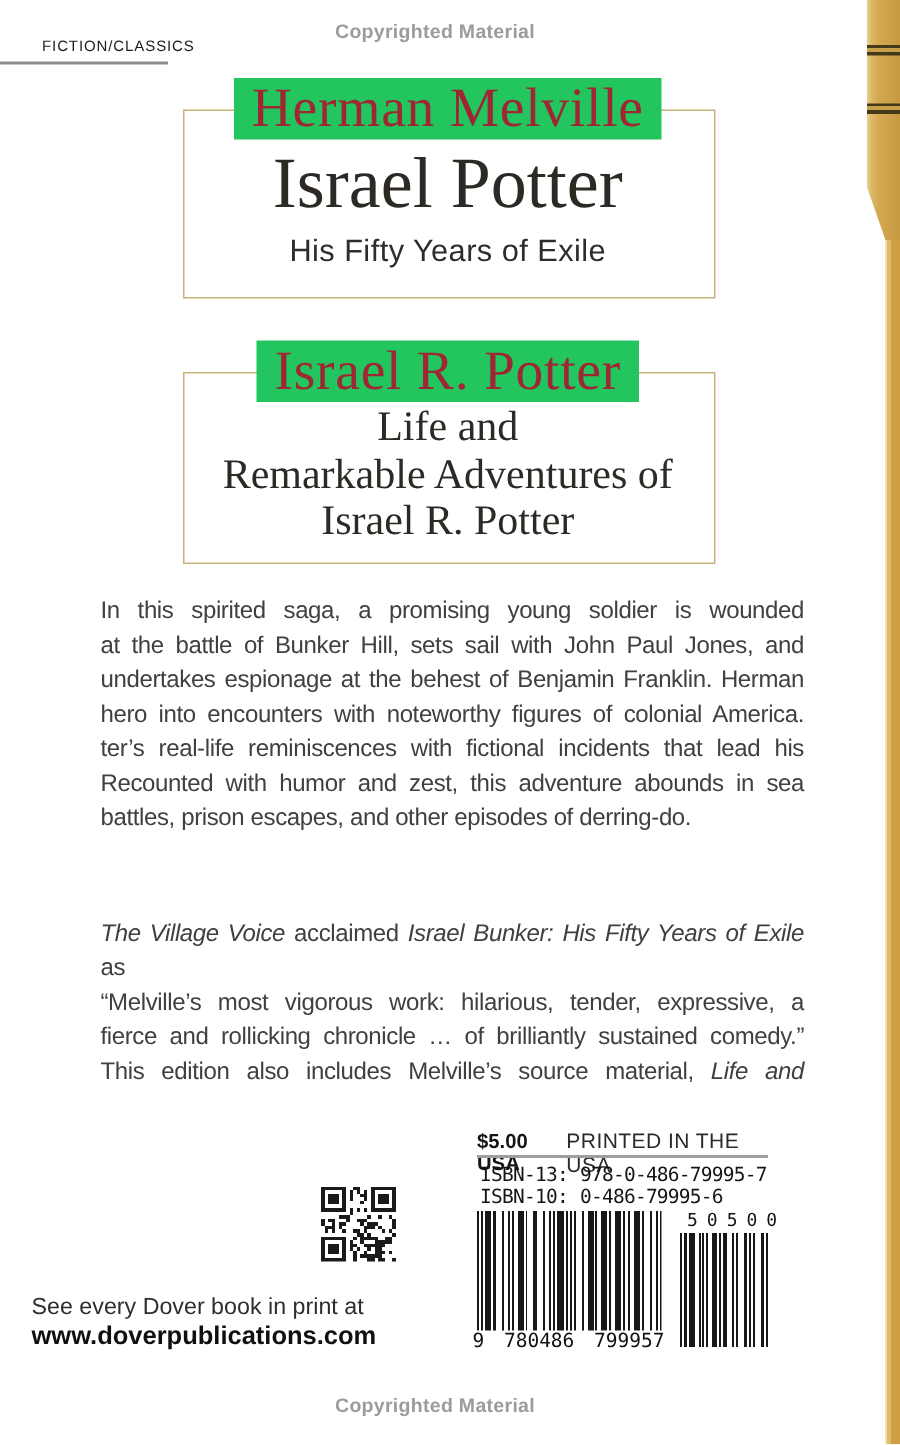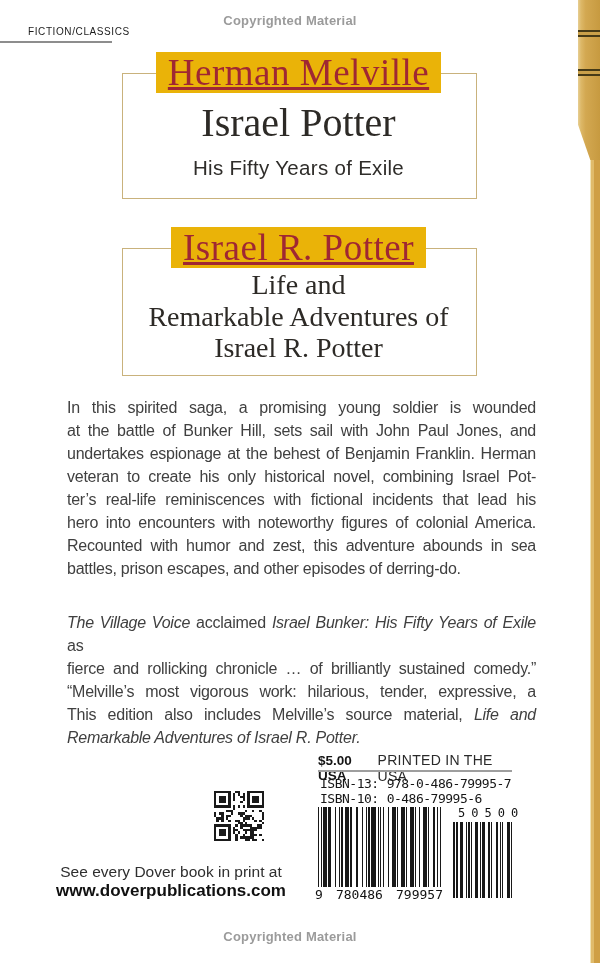--- a/index.html
+++ b/index.html
@@ -7,23 +7,23 @@
          font-family:"Liberation Sans",sans-serif;color:#3c3c3c;}
   .abs{position:absolute;}
   .copyright{width:580px;text-align:center;font-size:13px;font-weight:600;color:#9b9b9b;letter-spacing:.2px;}
   .category{left:28px;top:26px;font-size:10px;letter-spacing:.6px;color:#1c1c1c;}
   .category-rule{left:0;top:41px;width:112px;height:2px;background:#8d8d8d;}
   .titlebox{border:1.5px solid #c9b27c;}
   #box1{left:122px;top:73px;width:353px;height:124px;}
   #box2{left:248px;}
   .redtitle{left:122px;width:353px;text-align:center;font-family:"Liberation Serif",serif;
             font-size:37px;line-height:42px;color:#9f2733;letter-spacing:.5px;}
-  .redtitle span{background:#eab308;padding:0 12px;text-decoration:underline;}
+  .redtitle span{background:#22c55e;padding:0 12px;}
   .booktitle{left:122px;top:97px;width:353px;text-align:center;font-family:"Liberation Serif",serif;
-             font-size:40px;line-height:52px;color:#2d2a26;}
+             font-size:48px;line-height:52px;color:#2d2a26;}
   .booksub{left:122px;top:156px;width:353px;text-align:center;font-size:20.5px;letter-spacing:.3px;color:#2f2d2a;}
   .srclines{left:122px;top:269px;width:353px;text-align:center;font-family:"Liberation Serif",serif;
             font-size:28px;line-height:31.5px;color:#2d2a26;}
   .para{left:67px;width:469px;font-size:16px;line-height:23px;letter-spacing:-0.25px;color:#404040;}
   .jline{text-align:justify;text-align-last:justify;}
   .jlast{text-align-last:left;}
   .para em{font-style:italic;}
   #para1{top:396px;} #para2{top:611px;}
   .pricerow{left:318px;top:752px;width:194px;display:flex;justify-content:space-between;align-items:baseline;}
   .price{font-size:13.5px;font-weight:bold;color:#141414;}
@@ -36,21 +36,21 @@
   #ean-wrap{left:318px;top:807px;width:123px;height:92px;}
   #ean-wrap svg{width:123px;height:92px;}
   .eandigits{left:315px;top:887px;width:128px;height:16px;background:#fff;display:flex;
              justify-content:space-between;font-family:"DejaVu Sans Mono","Liberation Mono",monospace;
              font-size:13px;color:#111;line-height:16px;}
   #supp-wrap{left:452px;top:822px;width:60px;height:76px;}
   #supp-wrap svg{width:60px;height:76px;}
   .suppdigits{left:452px;top:806px;width:60px;text-align:center;font-family:"DejaVu Sans Mono","Liberation Mono",monospace;
               font-size:12px;letter-spacing:6px;text-indent:6px;color:#111;}
   #qr{left:214px;top:791px;width:50px;height:50px;}
-  .dover{left:33px;top:862px;width:276px;text-align:center;}
+  .dover{left:21px;top:862px;width:276px;}
   .dover-l1{font-size:15.5px;color:#2e2e2e;line-height:19px;}
   .dover-l2{font-size:17px;font-weight:bold;color:#101010;line-height:20px;}
   .edge-narrow{right:0;top:0;width:10px;height:963px;
       background:linear-gradient(to right,#f0e2b5 0 1.5px,#e0bb6b 1.5px 4px,#cf9f45 4px 10px);}
   .edge-wide{left:578px;top:0;width:22px;height:160px;
       background:linear-gradient(to right,#e7cf94 0,#ddb868 3px,#d3a851 35%,#c79a40 100%);
       clip-path:polygon(0 0,100% 0,100% 100%,56% 100%,0 78%);}
   .edge-band{left:0;right:0;height:7px;
       background:linear-gradient(to bottom,#453a17 0 2px,#c9a04a 2px 4.5px,#453a17 4.5px 7px);}
   svg{shape-rendering:crispEdges;}
@@ -79,32 +79,30 @@
   <div class="abs srclines">
       <div>Life and</div>
       <div>Remarkable Adventures of</div>
       <div>Israel R. Potter</div>
     </div>
 
   <div class="abs para" id="para1">
       <div class="jline">In this spirited saga, a promising young soldier is wounded</div>
       <div class="jline">at the battle of Bunker Hill, sets sail with John Paul Jones, and</div>
       <div class="jline">undertakes espionage at the behest of Benjamin Franklin. Herman</div>
-      <div class="jline">veteran to create his only historical novel, combining Israel Pot-</div>
+      <div class="jline">hero into encounters with noteworthy figures of colonial America.</div>
       <div class="jline">ter’s real-life reminiscences with fictional incidents that lead his</div>
-      <div class="jline">hero into encounters with noteworthy figures of colonial America.</div>
       <div class="jline">Recounted with humor and zest, this adventure abounds in sea</div>
       <div class="jline jlast">battles, prison escapes, and other episodes of derring-do.</div>
     </div>
   <div class="abs para" id="para2">
       <div class="jline"><em>The Village Voice</em><span> acclaimed </span><em>Israel Bunker: His Fifty Years of Exile</em><span> as</span></div>
+      <div class="jline"><span>“Melville’s most vigorous work: hilarious, tender, expressive, a</span></div>
       <div class="jline"><span>fierce and rollicking chronicle … of brilliantly sustained comedy.”</span></div>
-      <div class="jline"><span>“Melville’s most vigorous work: hilarious, tender, expressive, a</span></div>
       <div class="jline"><span>This edition also includes Melville’s source material, </span><em>Life and</em></div>
-      <div class="jline jlast"><em>Remarkable Adventures of Israel R. Potter.</em></div>
     </div>
 
   <div class="abs pricerow">
     <span class="price">$5.00 USA</span>
     <span class="printed">PRINTED IN THE USA</span>
   </div>
   <div class="abs rule"></div>
 
   <div class="abs isbnrow" id="isbn13">
     <span class="lbl">ISBN-13:</span><span>978-0-486-79995-7</span>

